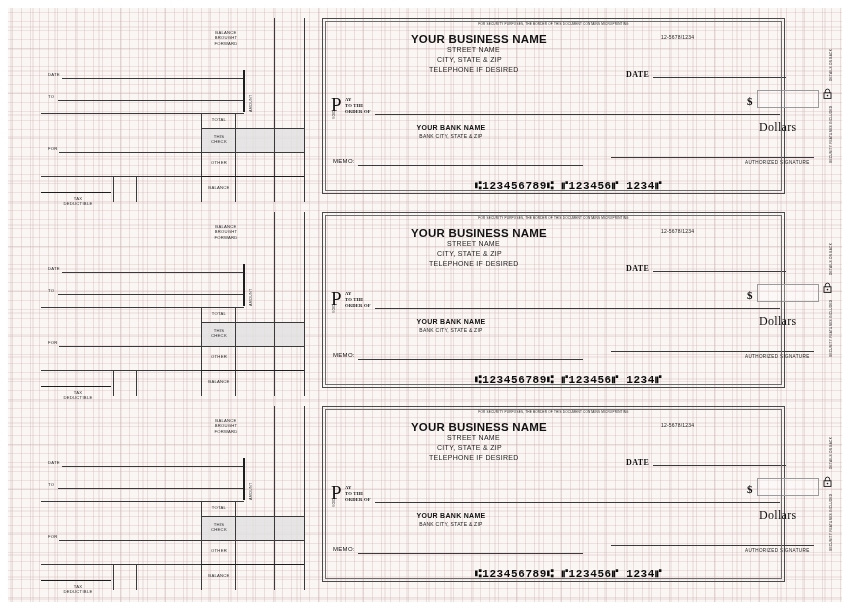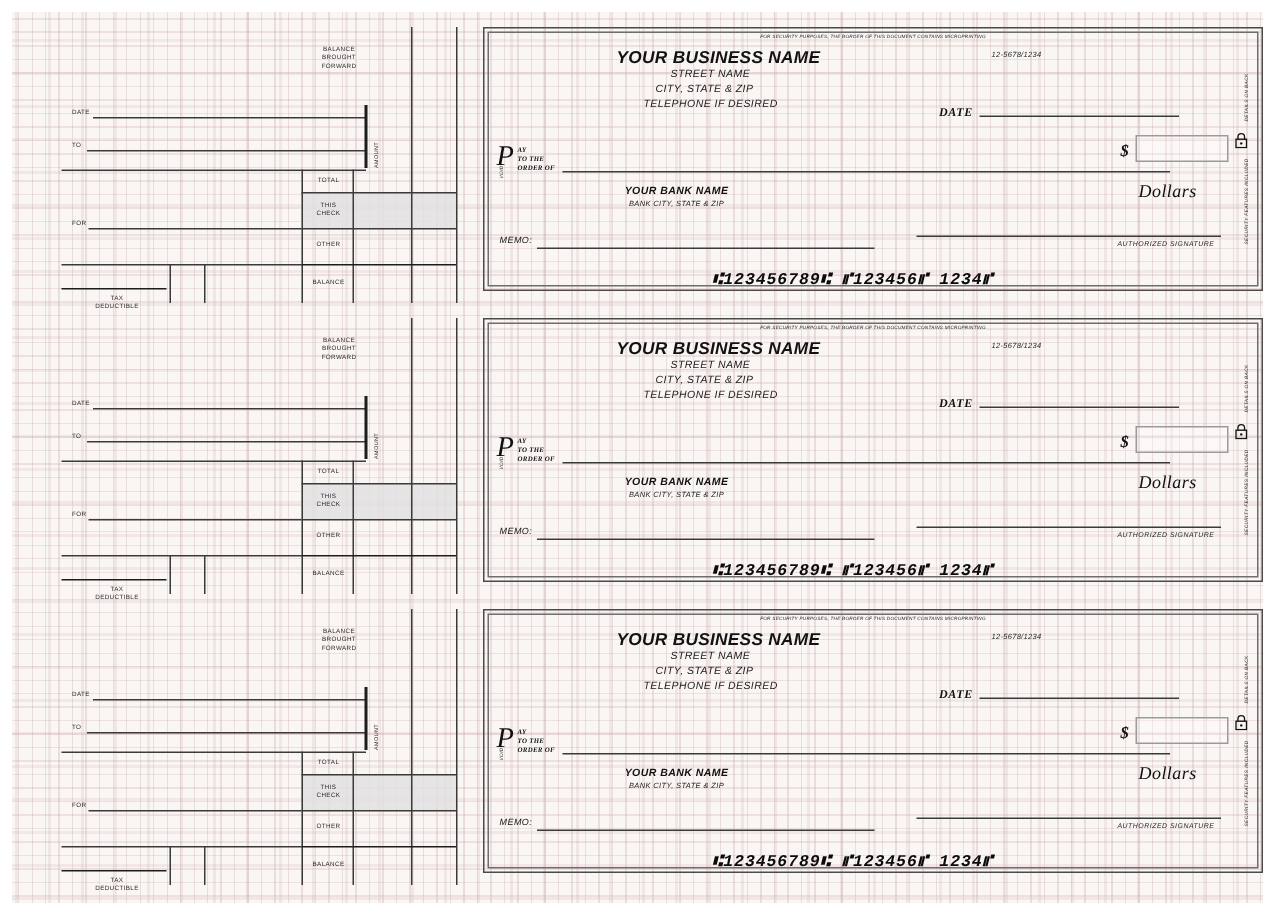--- a/index.html
+++ b/index.html
@@ -92,25 +92,24 @@
   .stub .shade {
     position: absolute;
     background: #e2e0e0;
     opacity: .85;
   }
 
   
   .check {
     position: absolute;
     left: 322px;
-    width: 520px;
+    width: 463px;
     border: 1px solid #4a4a4a;
     box-sizing: border-box;
     background: transparent;
-    font-style: italic;
   }
   .check::after {
     content: "";
     position: absolute;
     inset: 2px;
     border: 1px solid #6d6d6d;
     pointer-events: none;
   }
   .micro-top {
     position: absolute;

